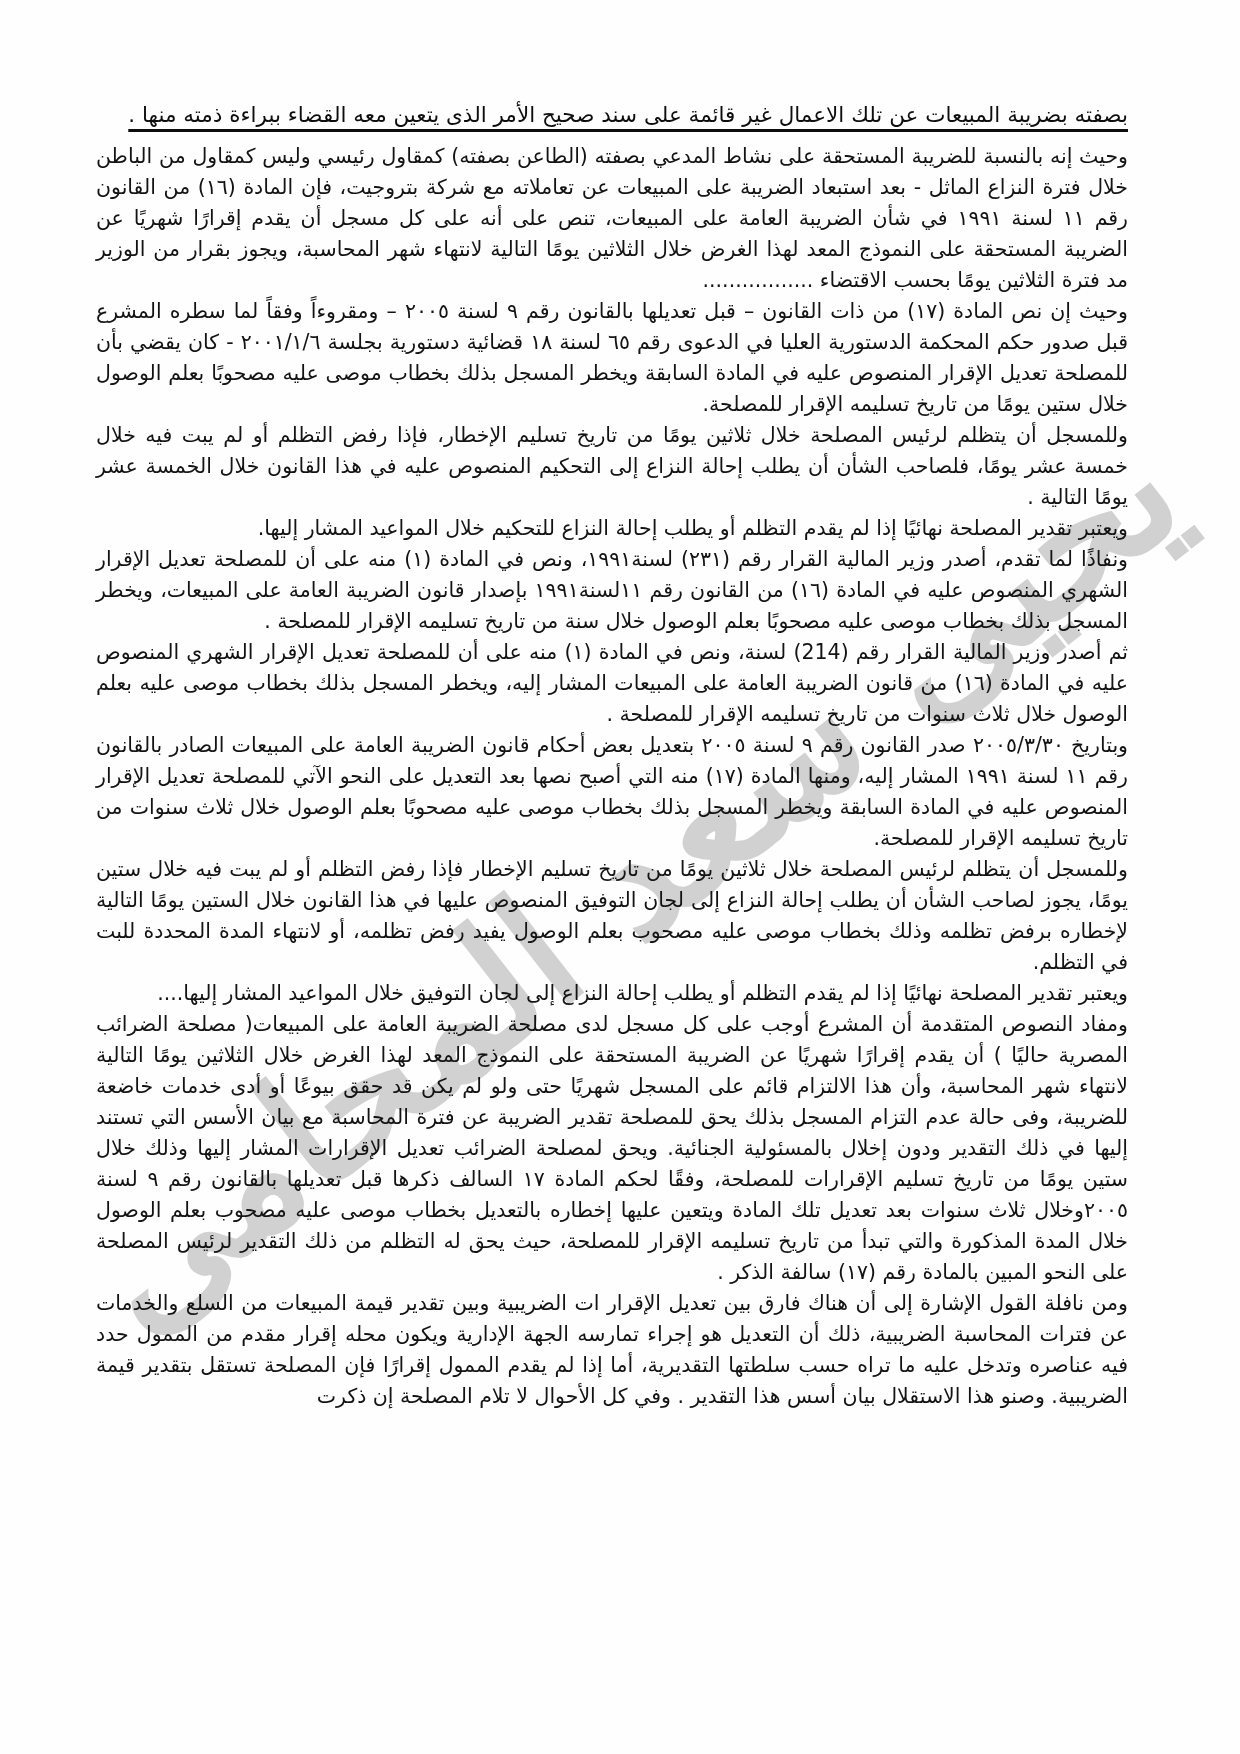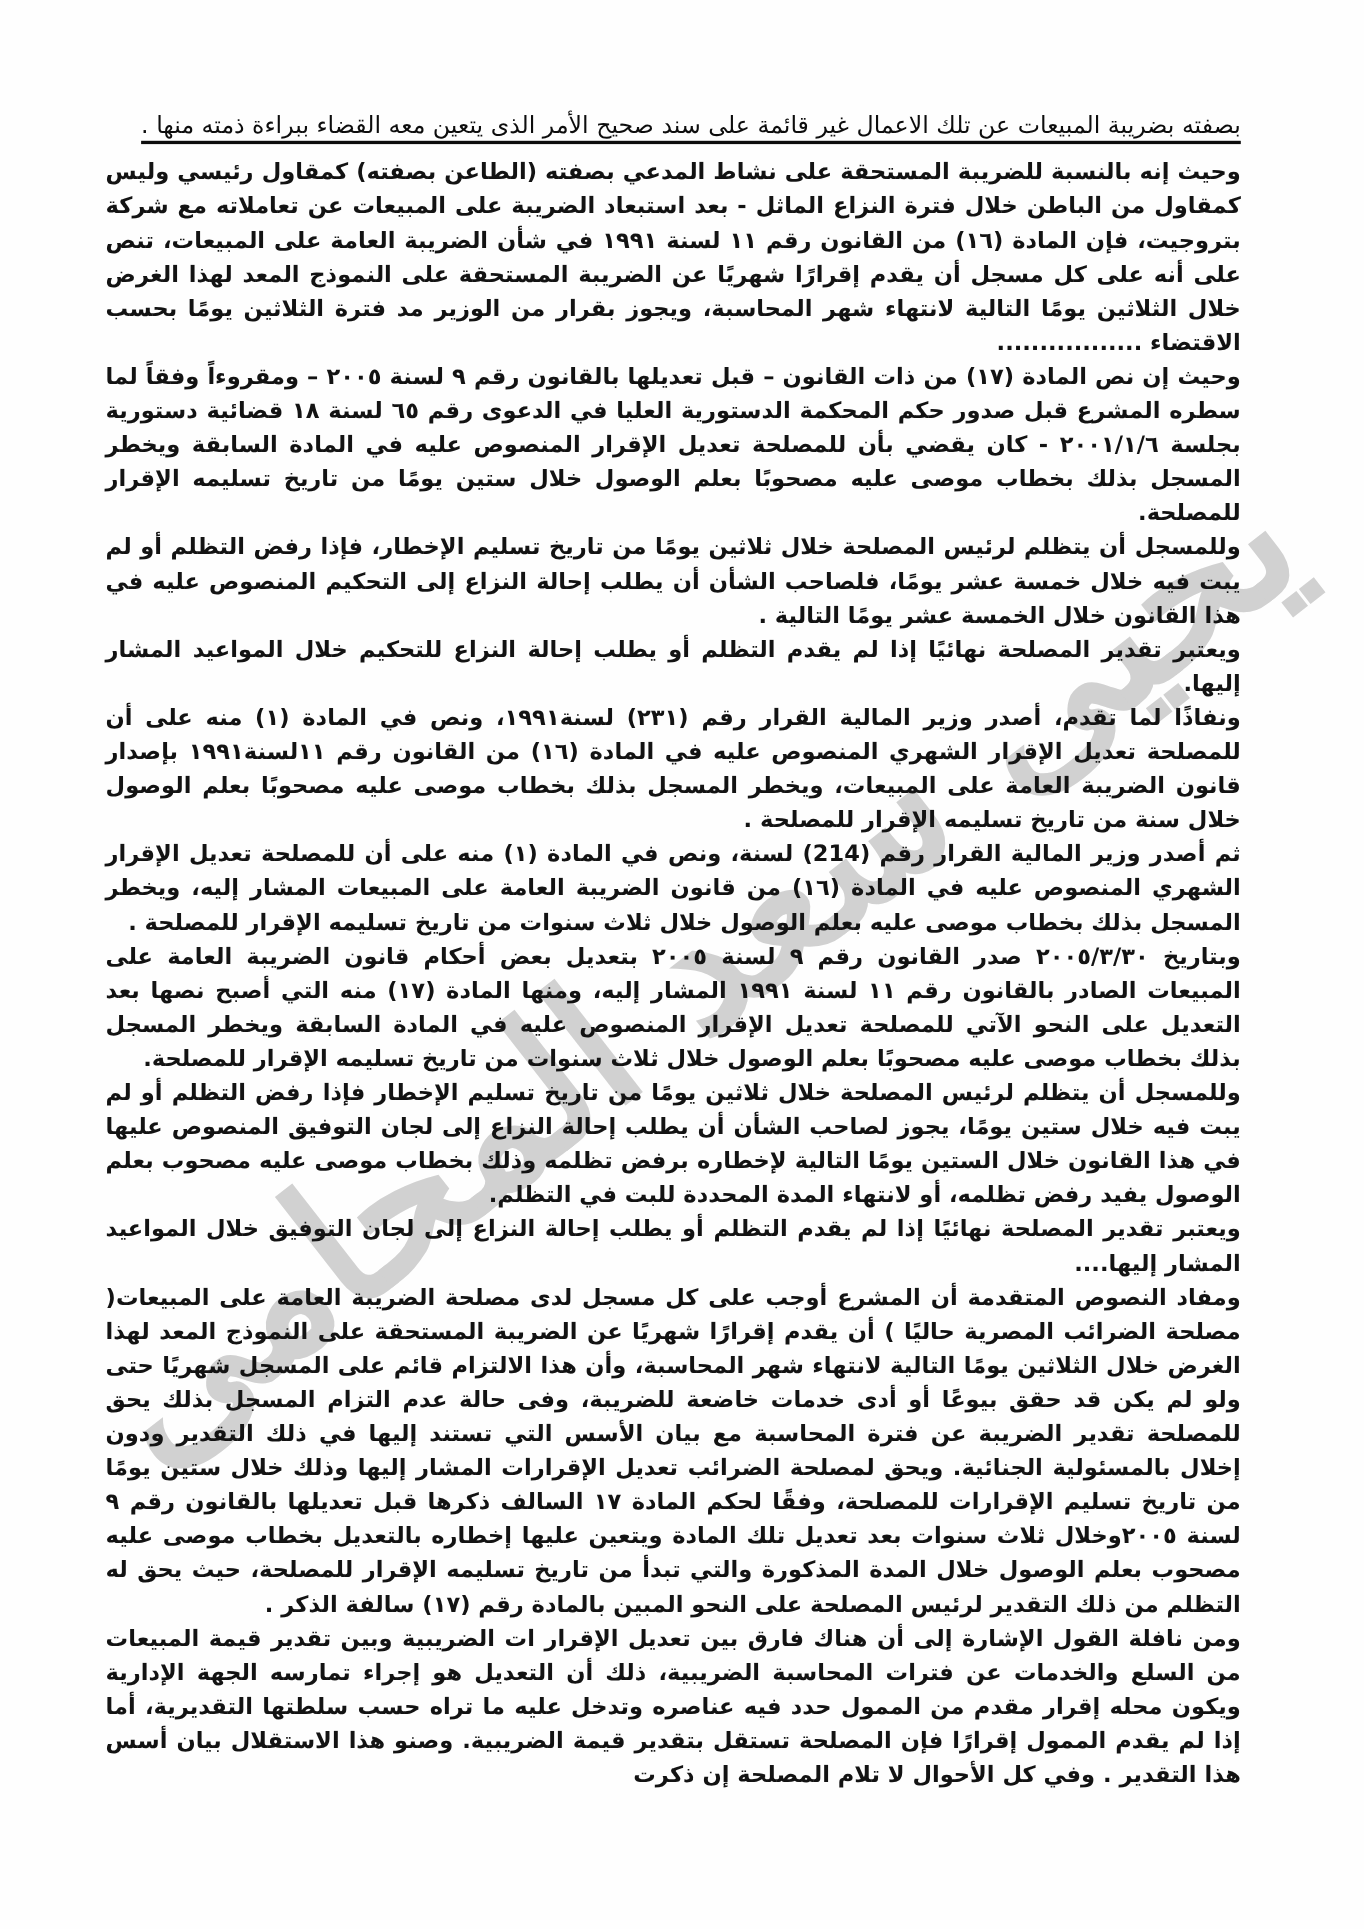--- a/index.html
+++ b/index.html
@@ -48,21 +48,20 @@
     line-height: 33px;
     text-decoration: underline;
     text-decoration-thickness: 3px;
     text-underline-offset: 7px;
     margin: 0 0 10px 0;
     color: #0d0d0d;
   }
   .para {
     margin: 0;
     padding: 0;
-    font-weight: bold;
   }
 </style>
 </head>
 <body>
 
 <div class="page">
 
   <div class="watermark">يحيى سعد المحامى</div>
 
   <div class="content">

